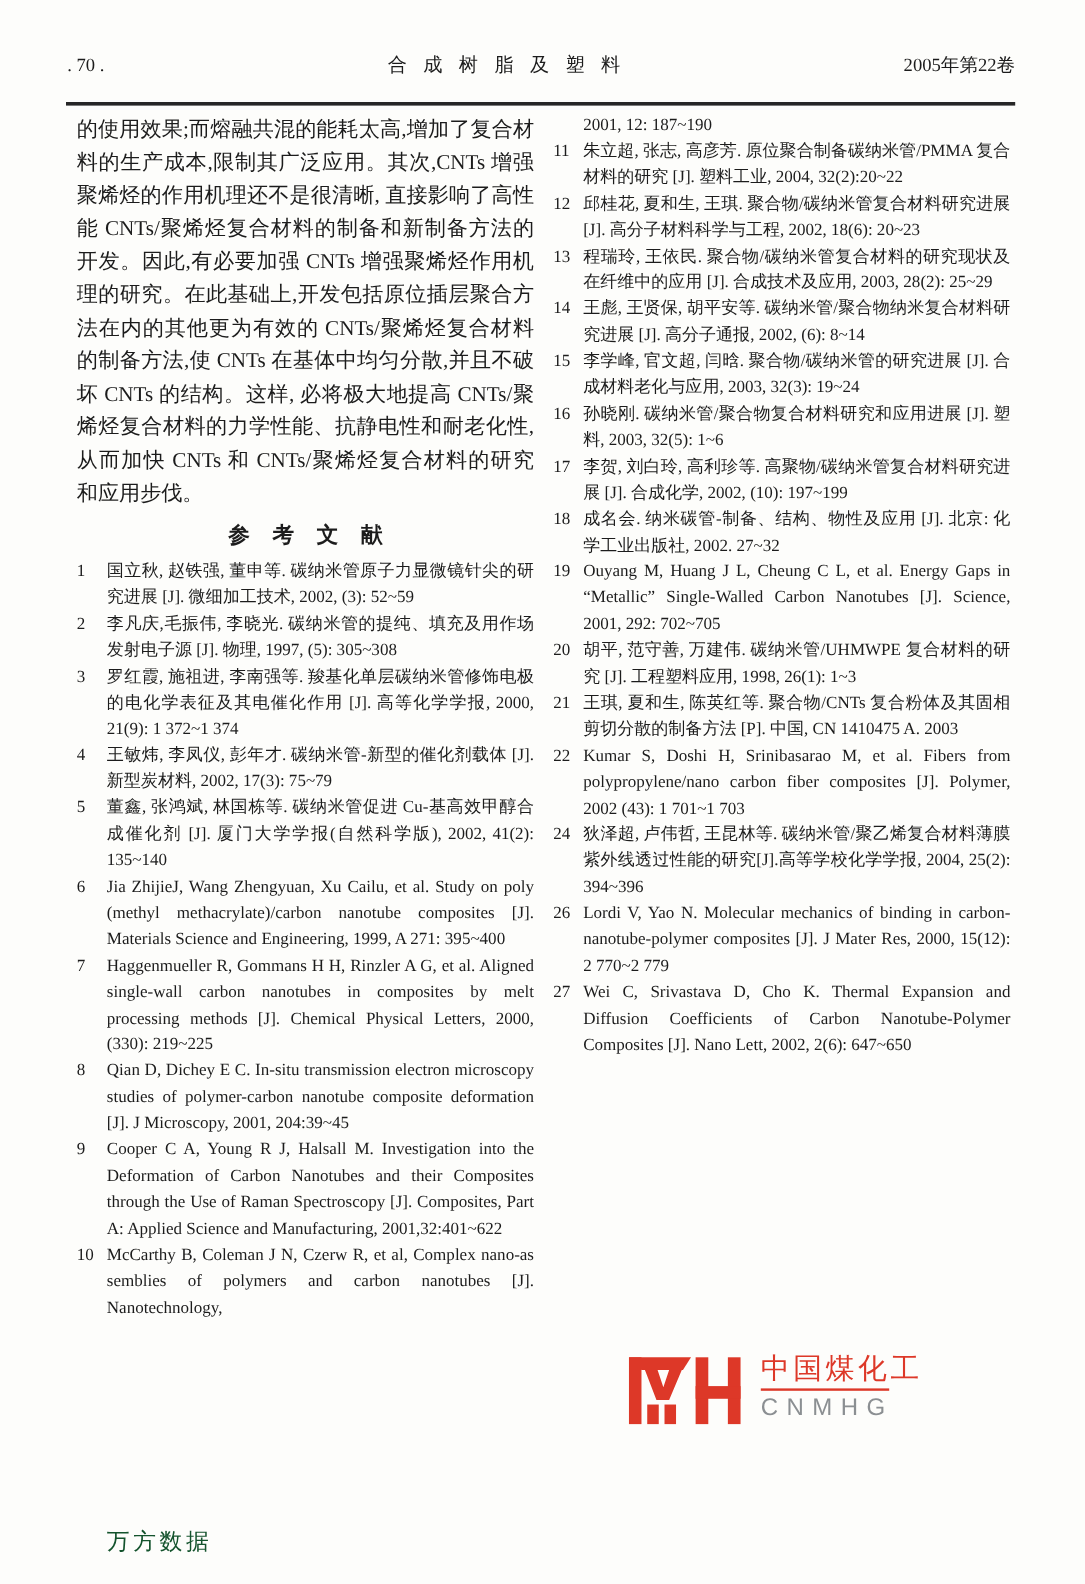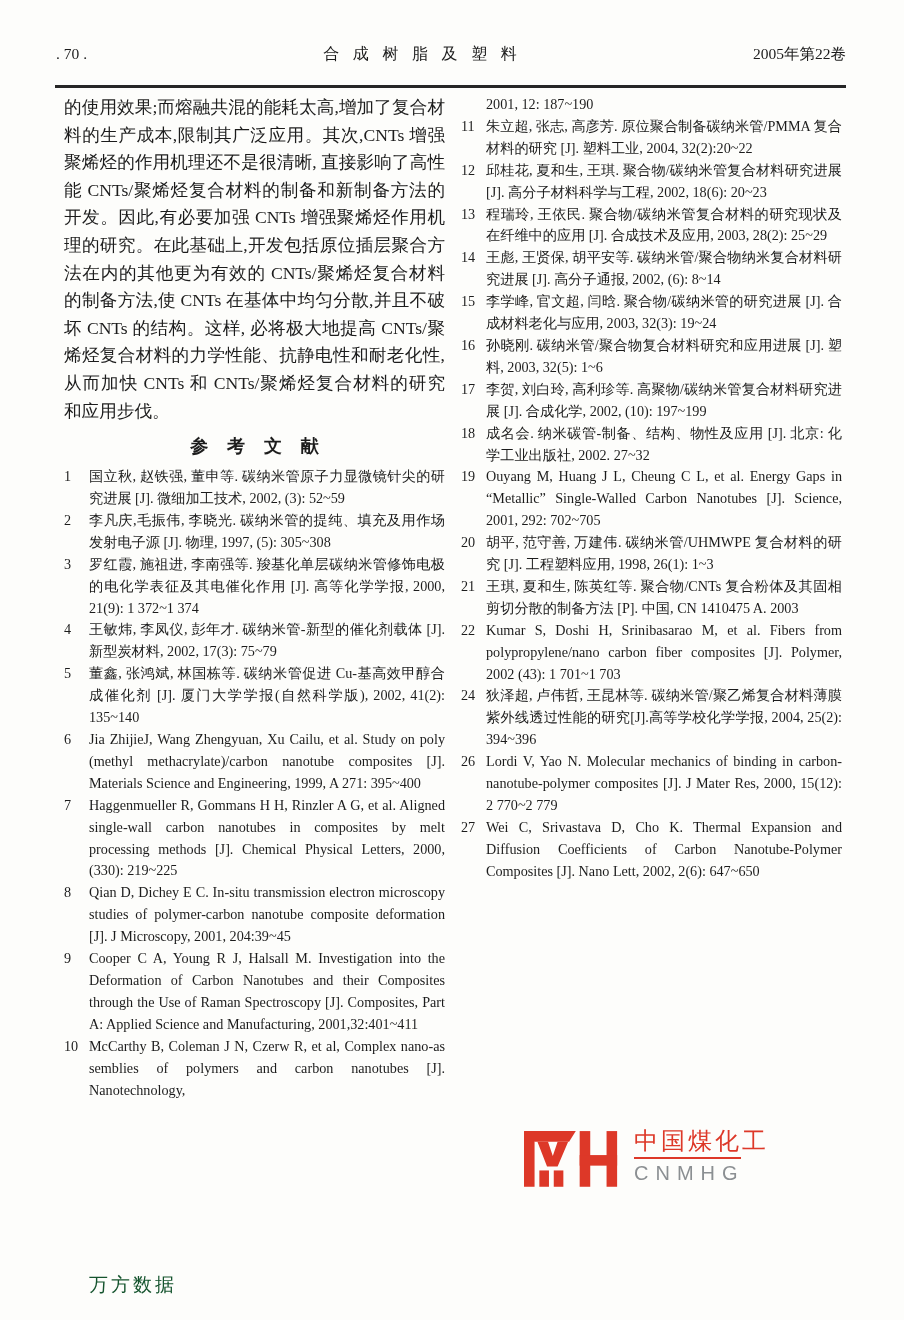--- a/index.html
+++ b/index.html
@@ -126,21 +126,21 @@
           <span class="ref-text">Haggenmueller R, Gommans H H, Rinzler A G, et al. Aligned single-wall carbon nanotubes in composites by melt processing methods [J]. Chemical Physical Letters, 2000, (330): 219~225</span>
         </div>
 
         <div class="ref">
           <span class="ref-num">8</span>
           <span class="ref-text">Qian D, Dichey E C. In-situ transmission electron microscopy studies of polymer-carbon nanotube composite deformation [J]. J Microscopy, 2001, 204:39~45</span>
         </div>
 
         <div class="ref">
           <span class="ref-num">9</span>
-          <span class="ref-text">Cooper C A, Young R J, Halsall M. Investigation into the Deformation of Carbon Nanotubes and their Composites through the Use of Raman Spectroscopy [J]. Composites, Part A: Applied Science and Manufacturing, 2001,32:401~411</span>
+          <span class="ref-text">Cooper C A, Young R J, Halsall M. Investigation into the Deformation of Carbon Nanotubes and their Composites through the Use of Raman Spectroscopy [J]. Composites, Part A: Applied Science and Manufacturing, 2001,32:401~622</span>
         </div>
 
         <div class="ref">
           <span class="ref-num">10</span>
           <span class="ref-text">McCarthy B, Coleman J N, Czerw R, et al, Complex nano-as semblies of polymers and carbon nanotubes [J]. Nanotechnology,</span>
         </div>
       </div>
   </div>
 
   <div class="col col-right">

